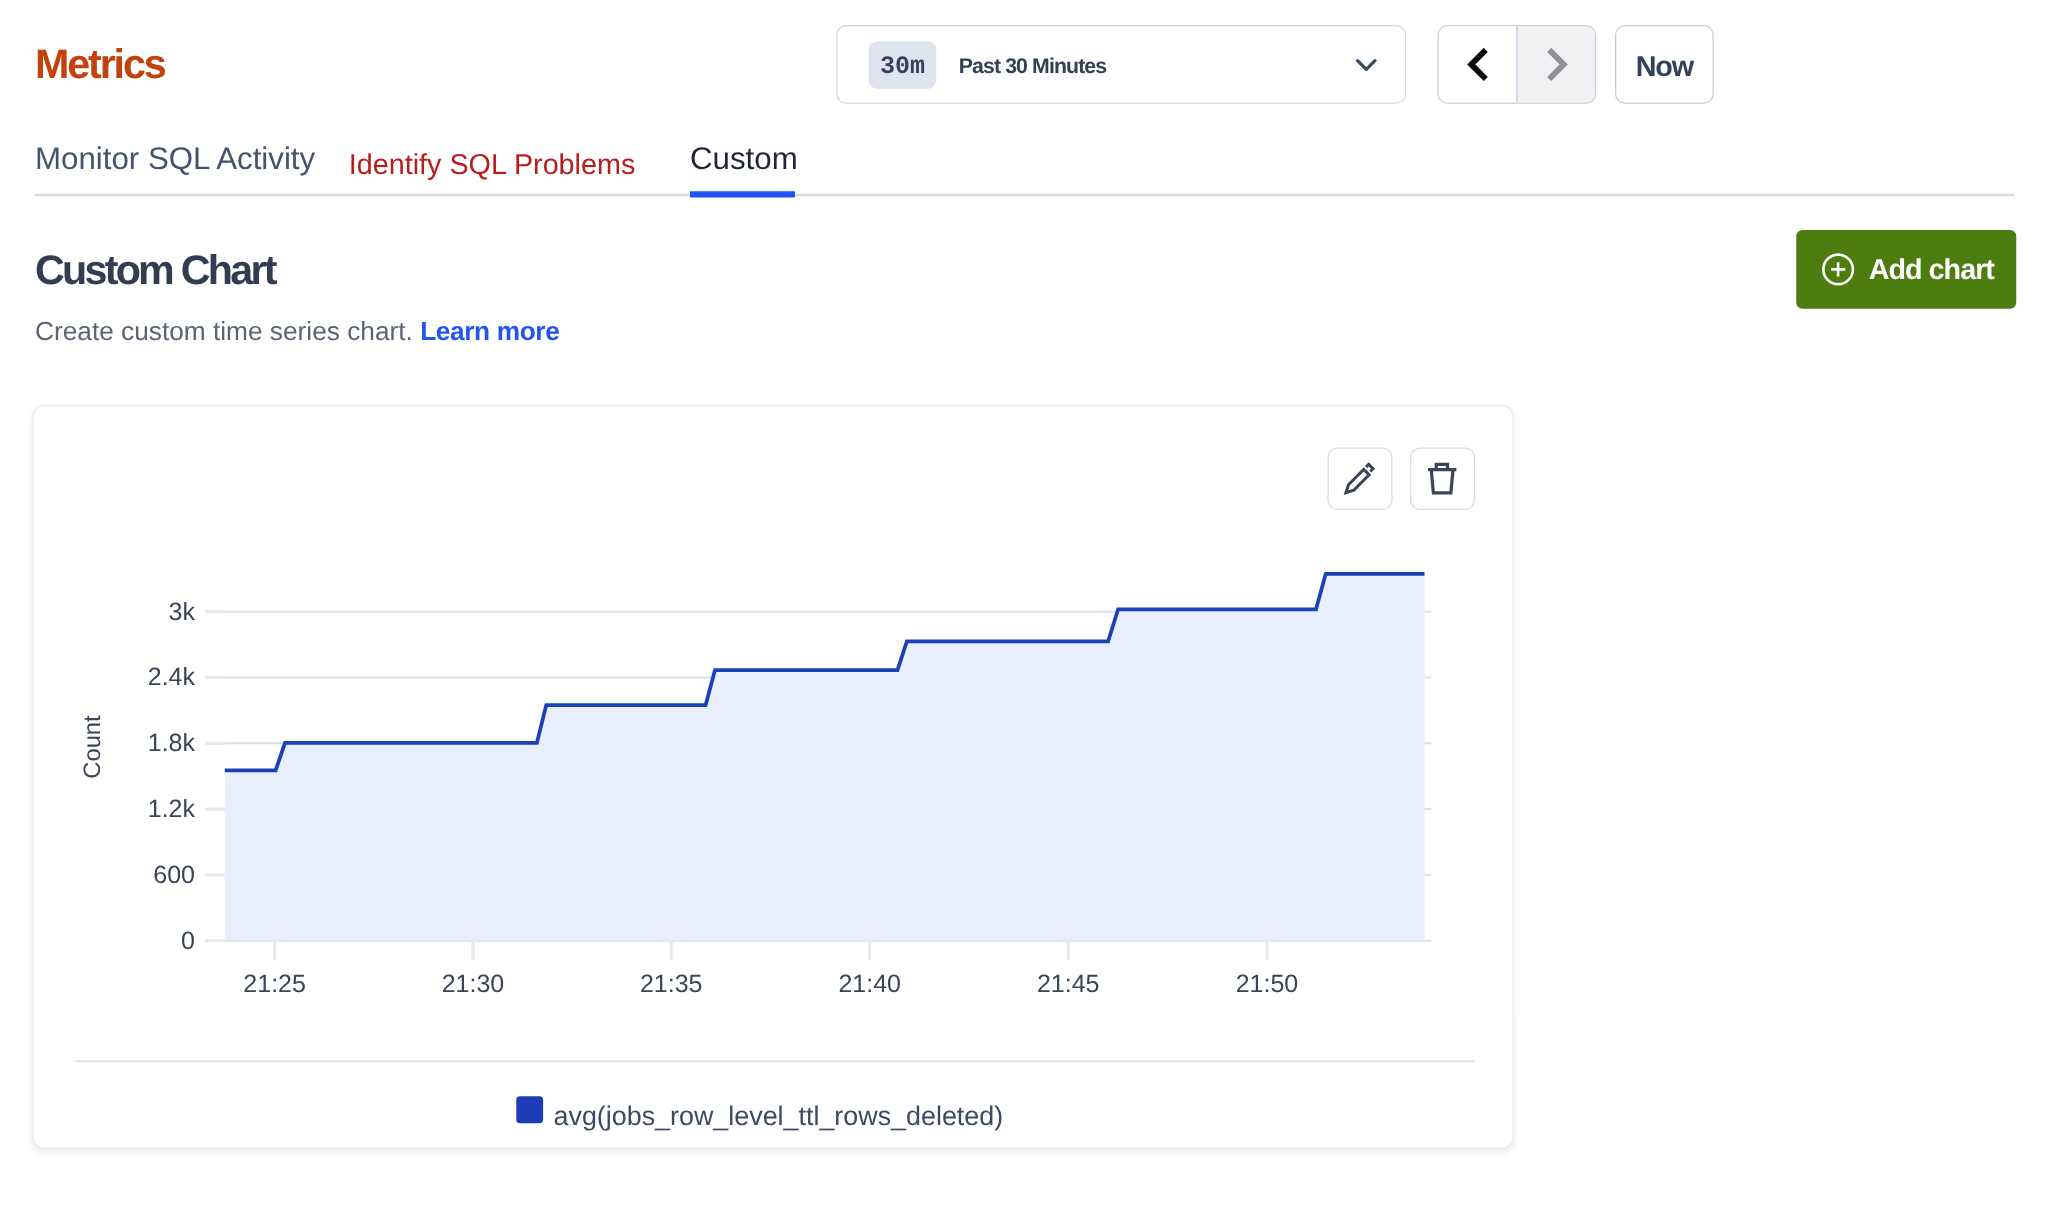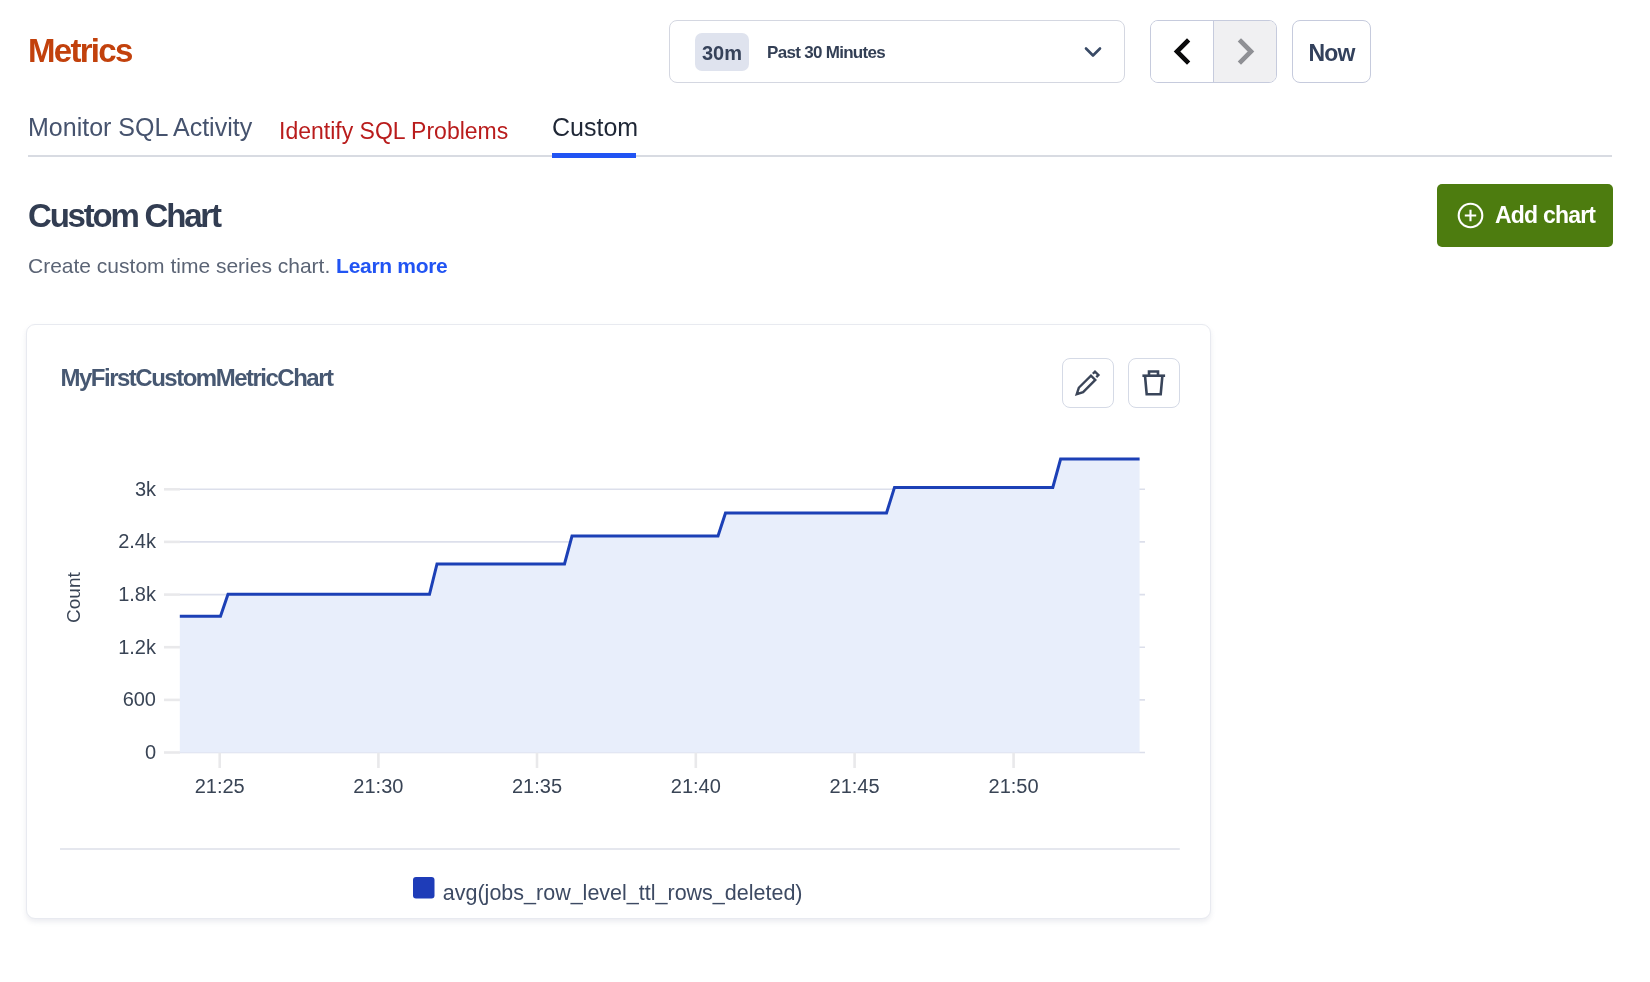--- a/index.html
+++ b/index.html
@@ -6,21 +6,21 @@
 html,body { width:1650px; height:982px; background:#ffffff; font-family:"Liberation Sans",sans-serif; overflow:hidden; }
 .abs { position:absolute; }
 body { position:relative; }
 </style>
 </head>
 <body>
 
 <div class="abs" style="left:28px; top:33.5px; font-size:33px; font-weight:700; color:#c2410c; line-height:1; letter-spacing:-1.7px;">Metrics</div>
 
 <div class="abs" style="left:669px; top:20px; width:456px; height:63px; border:1px solid #d4d7e1; border-radius:8px; background:#fff; display:flex; align-items:center;">
-  <div style="margin-left:25px; width:54px; height:38px; padding-top:4px; background:#dfe3ee; border-radius:7px; display:flex; align-items:center; justify-content:center; font-size:20px; font-weight:700; color:#36425a;">30m</div>
+  <div style="margin-left:25px; width:54px; height:38px; padding-top:4px; background:#dfe3ee; border-radius:7px; display:flex; align-items:center; justify-content:center; font-size:20px; font-weight:700; color:#36425a;font-family:Liberation Mono, monospace;">30m</div>
   <div style="margin-left:18px; padding-top:3px; font-size:17px; font-weight:700; color:#333f55; letter-spacing:-0.7px;">Past 30 Minutes</div>
   <svg style="position:absolute; right:20px; top:20px;" width="22" height="22" viewBox="0 0 22 22" fill="none">
       <path d="M4 7.5 L11 14.5 L18 7.5" stroke="#394a66" stroke-width="2.6" stroke-linecap="round" stroke-linejoin="round"></path>
     </svg>
 </div>
 
 <div class="abs" style="left:1150px; top:20px; width:127px; height:63px; border:1px solid #c6cbdd; border-radius:8px; overflow:hidden; display:flex;">
   <div style="width:63px; height:100%; background:#fff; display:flex; align-items:center; justify-content:center;">
     <svg width="27" height="27" viewBox="0 0 27 27" fill="none">
         <path d="M18 3.5 L8 13.5 L18 23.5" stroke="#0b0b0c" stroke-width="4.6" stroke-linecap="square" stroke-linejoin="miter"></path>
@@ -47,21 +47,20 @@
 <div class="abs" style="left:1437px; top:184px; width:176px; height:63px; background:#4d7c0f; border-radius:5px; display:flex; align-items:center; color:#fff;">
   <svg style="margin-left:20px;" width="27" height="27" viewBox="0 0 27 27" fill="none">
       <circle cx="13.5" cy="13.5" r="11.8" stroke="#fff" stroke-width="2.1"></circle>
       <path d="M13.5 7.8 V19.2 M7.8 13.5 H19.2" stroke="#fff" stroke-width="2.1"></path>
     </svg>
   <div style="margin-left:11px; font-size:23px; font-weight:600; letter-spacing:-0.8px;">Add chart</div>
 </div>
 
 <div class="abs" style="left:26px; top:324px; width:1185px; height:595px; background:#fff; border:1px solid #e8eaf0; border-radius:9px; box-shadow:0 3px 5px rgba(100,110,140,0.12);">
 
-  <div class="abs" style="left:33.5px; top:41.2px; font-size:24px; font-weight:700; color:#475872; line-height:1; letter-spacing:-1.5px;">MyFirstCustomMetricChart</div>
 
   <div class="abs" style="left:1035px; top:33px; width:52px; height:50px; border:1px solid #d5dae6; border-radius:8px; background:#fff;">
     <svg width="50" height="48" viewBox="0 0 50 48" fill="none">
       <g transform="translate(-1.6,-4.6) scale(1.08)">
       <path d="M16.1 30.9 L14.2 36.8 L20.1 34.9 L31.4 23.6 L27.4 19.6 Z" stroke="#3b4558" stroke-width="2.2" stroke-linejoin="miter"></path>
       <path d="M29.1 17.9 L31.1 15.9 L34.3 19.1 L32.3 21.1" stroke="#3b4558" stroke-width="2.2" stroke-linejoin="miter"></path>
       </g>
     </svg>
   </div>
   <div class="abs" style="left:1101px; top:33px; width:52px; height:50px; border:1px solid #d5dae6; border-radius:8px; background:#fff;">

